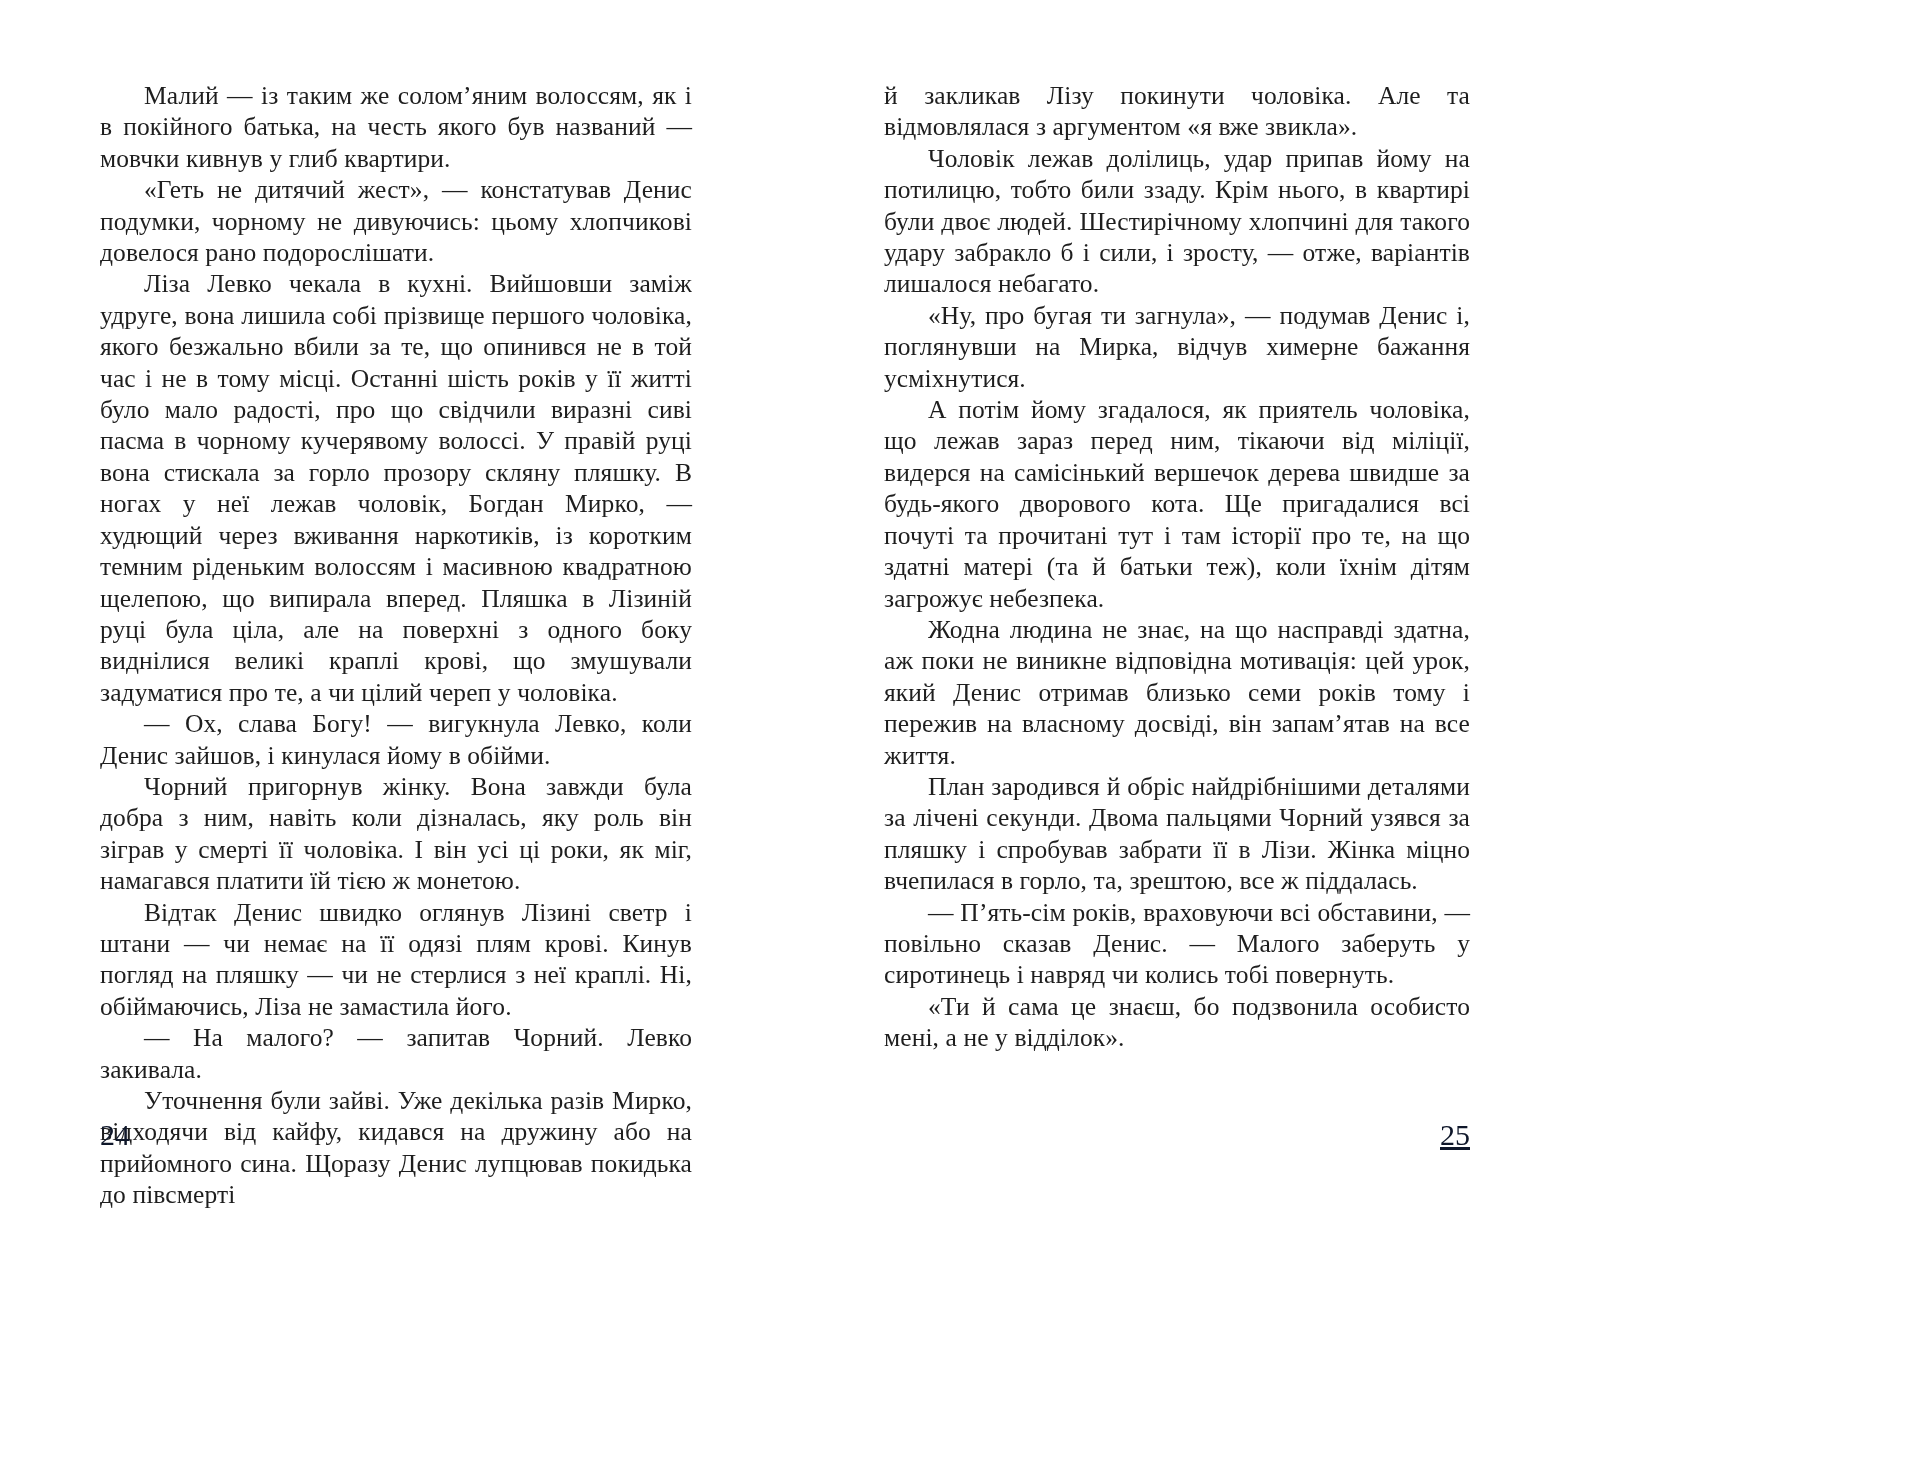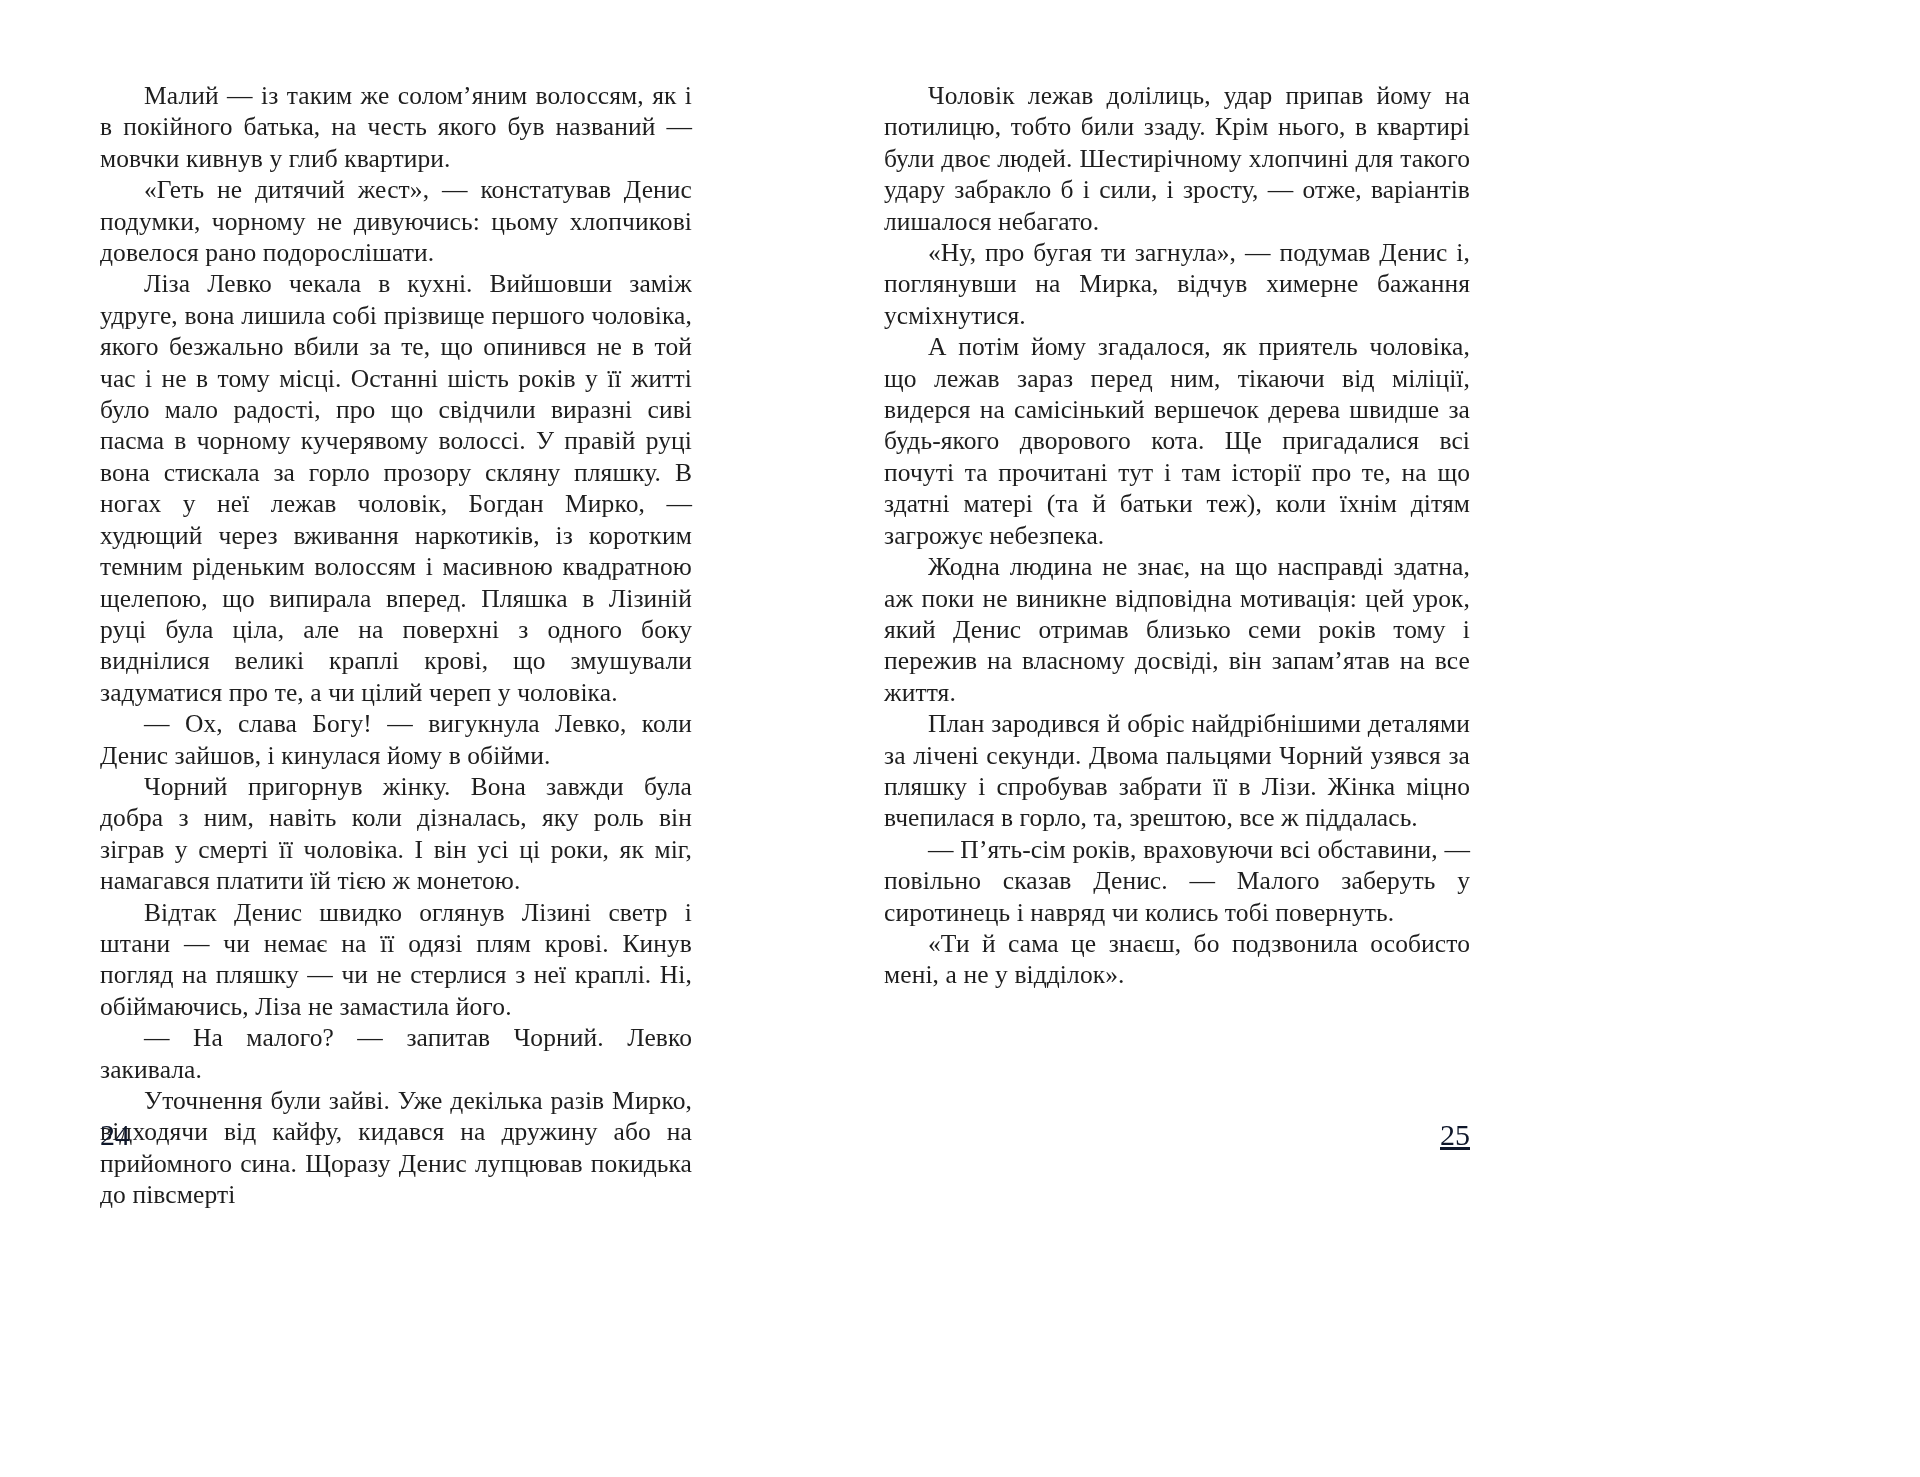--- a/index.html
+++ b/index.html
@@ -69,20 +69,21 @@
         <p class="para indent">Чорний пригорнув жінку. Вона завжди була добра з ним, навіть коли дізналась, яку роль він зіграв у смерті її чоловіка. І він усі ці роки, як міг, намагався платити їй тією ж монетою.</p>
         <p class="para indent">Відтак Денис швидко оглянув Лізині светр і штани — чи немає на її одязі плям крові. Кинув погляд на пляшку — чи не стерлися з неї краплі. Ні, обіймаючись, Ліза не замастила його.</p>
         <p class="para indent">— На малого? — запитав Чорний. Левко закивала.</p>
         <p class="para indent">Уточнення були зайві. Уже декілька разів Мирко, відходячи від кайфу, кидався на дружину або на прийомного сина. Щоразу Денис лупцював покидька до півсмерті</p>
       </div>
     <div class="page-number page-number--left">24</div>
   </section>
 
   <section class="page page--right">
     <div class="text-block">
+        <p class="para">й закликав Лізу покинути чоловіка. Але та відмовлялася з аргументом «я вже звикла».</p>
         <p class="para indent">Чоловік лежав долілиць, удар припав йому на потилицю, тобто били ззаду. Крім нього, в квартирі були двоє людей. Шестирічному хлопчині для такого удару забракло б і сили, і зросту, — отже, варіантів лишалося небагато.</p>
         <p class="para indent">«Ну, про бугая ти загнула», — подумав Денис і, поглянувши на Мирка, відчув химерне бажання усміхнутися.</p>
         <p class="para indent">А потім йому згадалося, як приятель чоловіка, що лежав зараз перед ним, тікаючи від міліції, видерся на самісінький вершечок дерева швидше за будь-якого дворового кота. Ще пригадалися всі почуті та прочитані тут і там історії про те, на що здатні матері (та й батьки теж), коли їхнім дітям загрожує небезпека.</p>
         <p class="para indent">Жодна людина не знає, на що насправді здатна, аж поки не виникне відповідна мотивація: цей урок, який Денис отримав близько семи років тому і пережив на власному досвіді, він запам’ятав на все життя.</p>
         <p class="para indent">План зародився й обріс найдрібнішими деталями за лічені секунди. Двома пальцями Чорний узявся за пляшку і спробував забрати її в Лізи. Жінка міцно вчепилася в горло, та, зрештою, все ж піддалась.</p>
         <p class="para indent">— П’ять-сім років, враховуючи всі обставини, — повільно сказав Денис. — Малого заберуть у сиротинець і навряд чи колись тобі повернуть.</p>
         <p class="para indent">«Ти й сама це знаєш, бо подзвонила особисто мені, а не у відділок».</p>
       </div>
     <div class="page-number page-number--right">25</div>
   </section>

